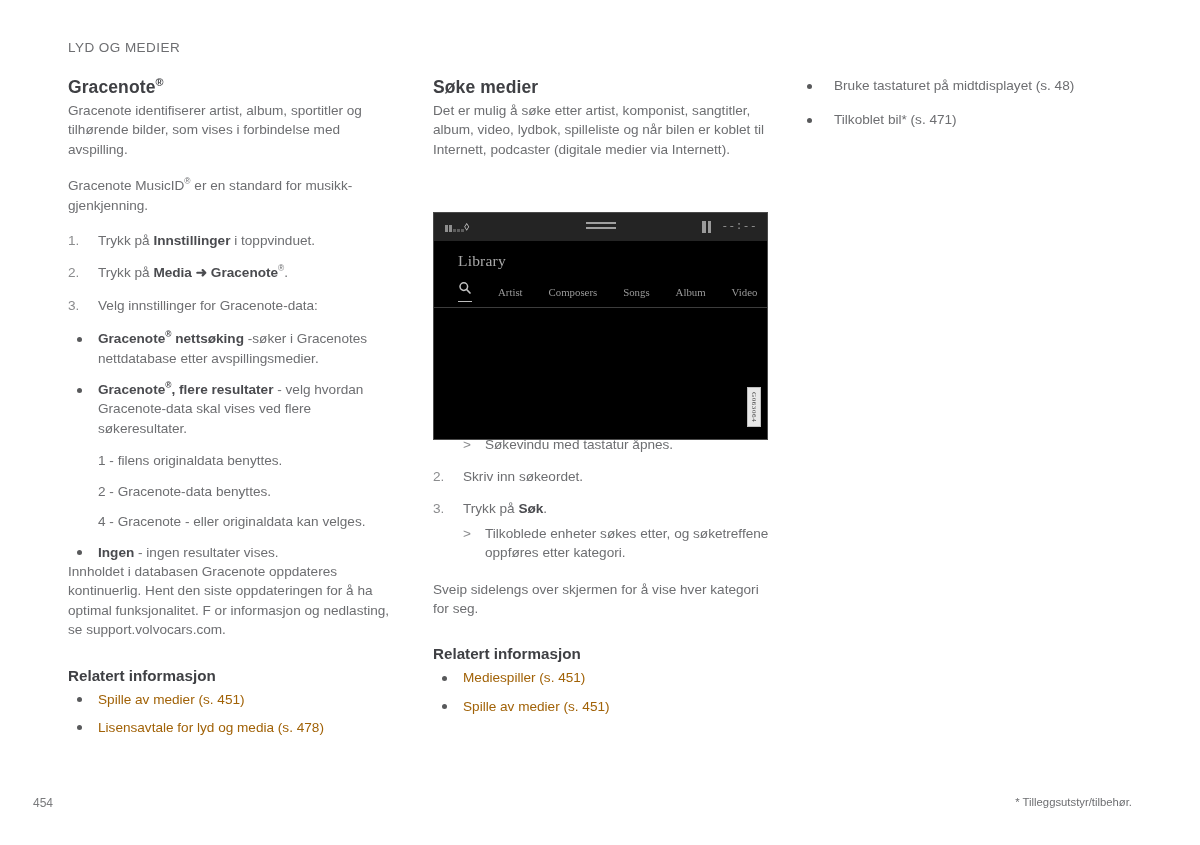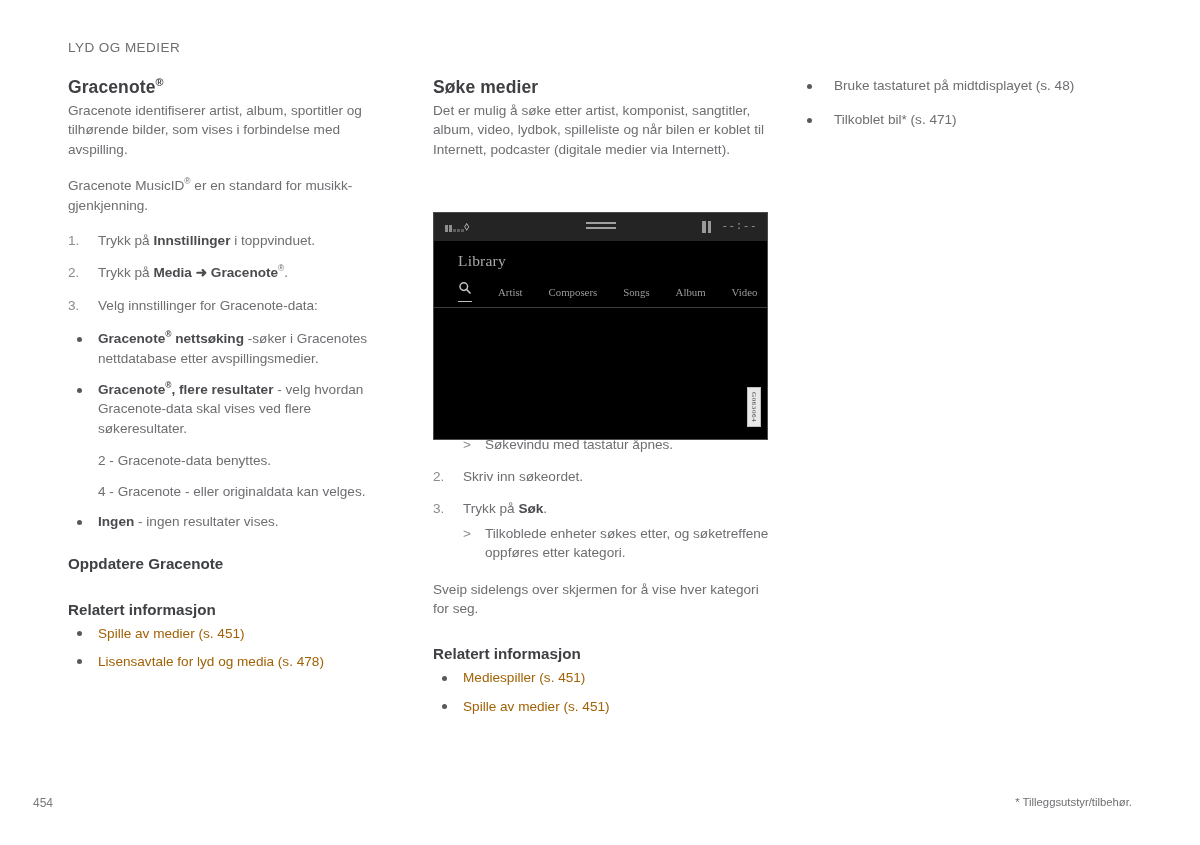--- a/index.html
+++ b/index.html
@@ -414,31 +414,32 @@
     <ul class="bullets">
       <li>
         <span class="b">Gracenote</span><sup class="reg b">®</sup><span class="b"> nettsøking</span><span> -søker i Gracenotes nettdatabase etter avspillingsmedier.</span>
       </li>
       <li>
         <span class="b">Gracenote</span><sup class="reg b">®</sup><span class="b">, flere resultater</span><span> - velg hvordan Gracenote-data skal vises ved flere søkeresultater.</span>
       </li>
     </ul>
 
     <ul class="subopts">
+      <li>1 - filens originaldata benyttes.</li>
       <li>2 - Gracenote-data benyttes.</li>
       <li>4 - Gracenote - eller originaldata kan velges.</li>
     </ul>
 
     <ul class="bullets" style="margin-top:0">
       <li>
         <span class="b">Ingen</span><span> - ingen resultater vises.</span>
       </li>
     </ul>
 
-    <h3 class="sub-title">Oppdatere Gracenote</h3>
+    <p class="body">Innholdet i databasen Gracenote oppdateres kontinuerlig. Hent den siste oppdateringen for å ha optimal funksjonalitet. F or informasjon og nedlasting, se support.volvocars.com.</p>
 
     <h3 class="rel-title">Relatert informasjon</h3>
     <ul class="rel-list">
       <li>Spille av medier (s. 451)</li>
       <li>Lisensavtale for lyd og media (s. 478)</li>
     </ul>
   </div>
 
   <div class="col col-2">
     <h2 class="section-title">Søke medier</h2>

